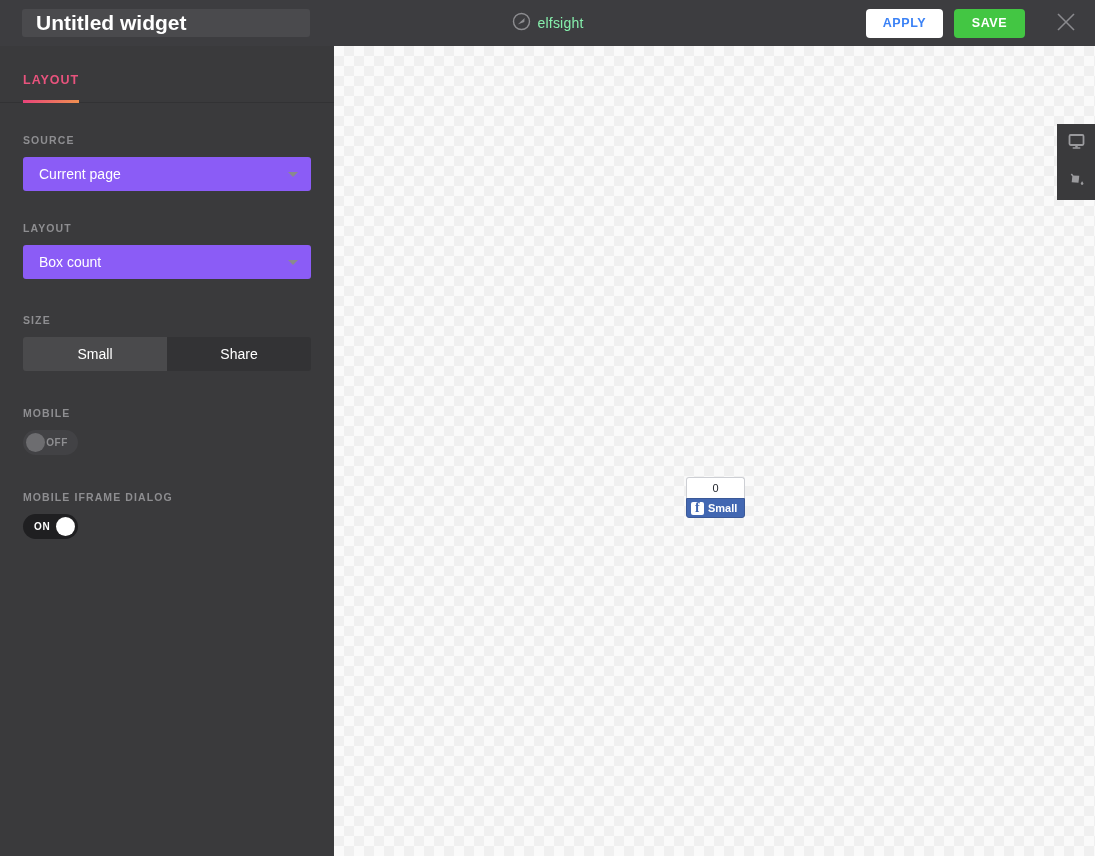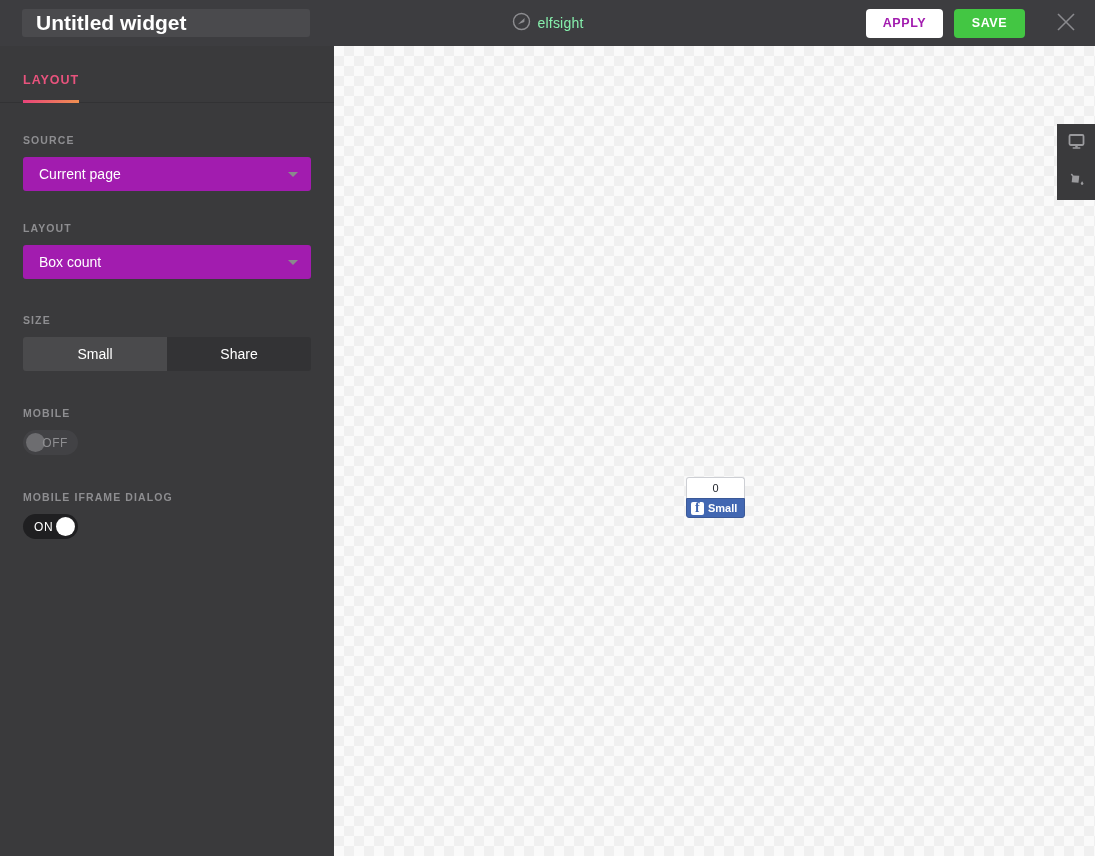--- a/index.html
+++ b/index.html
@@ -76,21 +76,21 @@
     border-radius: 4px;
     font-family: "Liberation Sans", sans-serif;
     font-size: 12.5px;
     font-weight: bold;
     letter-spacing: .6px;
     cursor: pointer;
     height: 29px;
   }
   #apply-button {
     background: #ffffff;
-    color: #a21caf;
+    color: #3b82f6;
     width: 77px;
     margin-right: 11px;
   }
   #save-button {
     background: #43c643;
     color: #ffffff;
     width: 71px;
   }
   #close-button {
     width: 58px; height: 46px;
@@ -149,21 +149,21 @@
     color: #8e8e91;
     font-size: 10.5px;
     font-weight: bold;
     letter-spacing: 1.1px;
     margin-bottom: 11px;
   }
 
   .select {
     position: relative;
     width: 288px; height: 34px;
-    background: #a21caf;
+    background: #8b5cf6;
     border-radius: 3px;
     display: flex;
     align-items: center;
     padding: 0 16px;
     cursor: pointer;
   }
   .select-value {
     color: #ffffff;
     font-size: 14px;
   }
@@ -217,22 +217,22 @@
     padding-right: 3px;
   }
   .toggle-knob {
     width: 19px; height: 19px;
     border-radius: 50%;
   }
   .toggle.off .toggle-knob { background: #6d6d70; }
   .toggle.on .toggle-knob { background: #ffffff; }
   .toggle-text {
     position: absolute;
-    font-size: 12px;
-    font-weight: normal;
+    font-size: 10px;
+    font-weight: bold;
     letter-spacing: .6px;
   }
   .toggle.off .toggle-text { right: 10px; color: #8e8e91; }
   .toggle.on .toggle-text { left: 11px; color: #ffffff; }
 
   
   #canvas {
     position: absolute;
     left: 334px; top: 46px;
     width: 761px; height: 810px;

